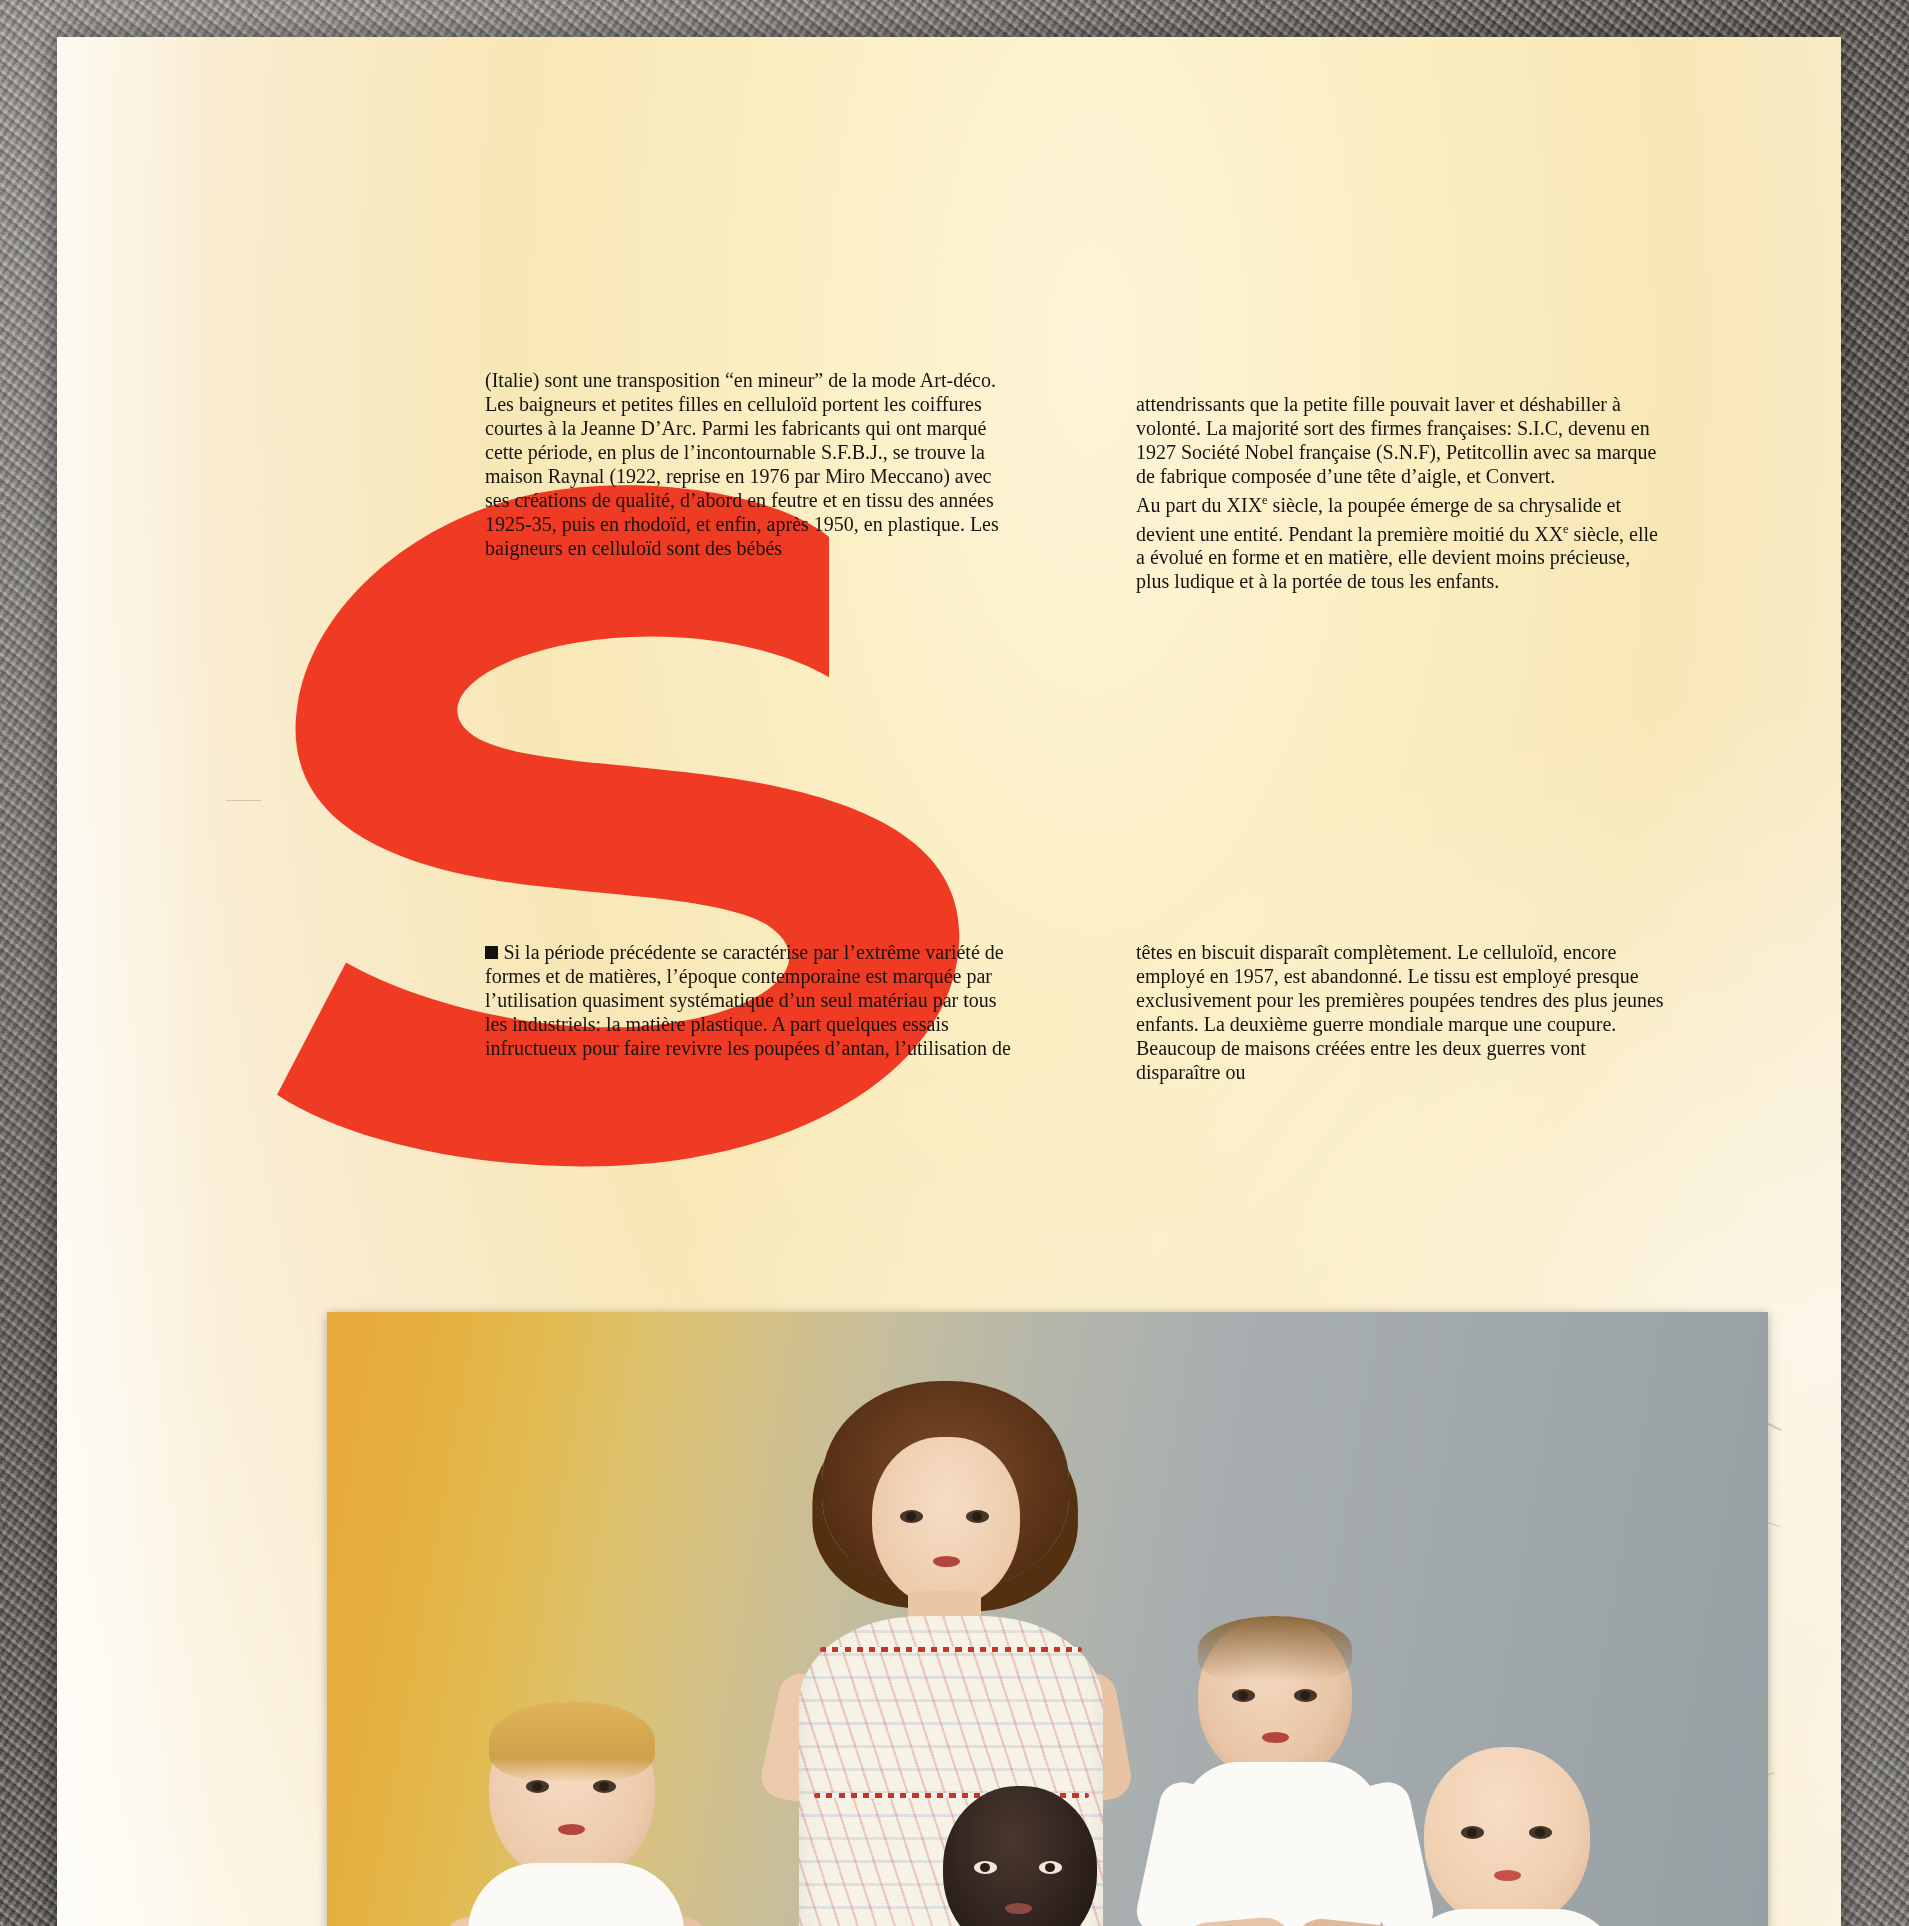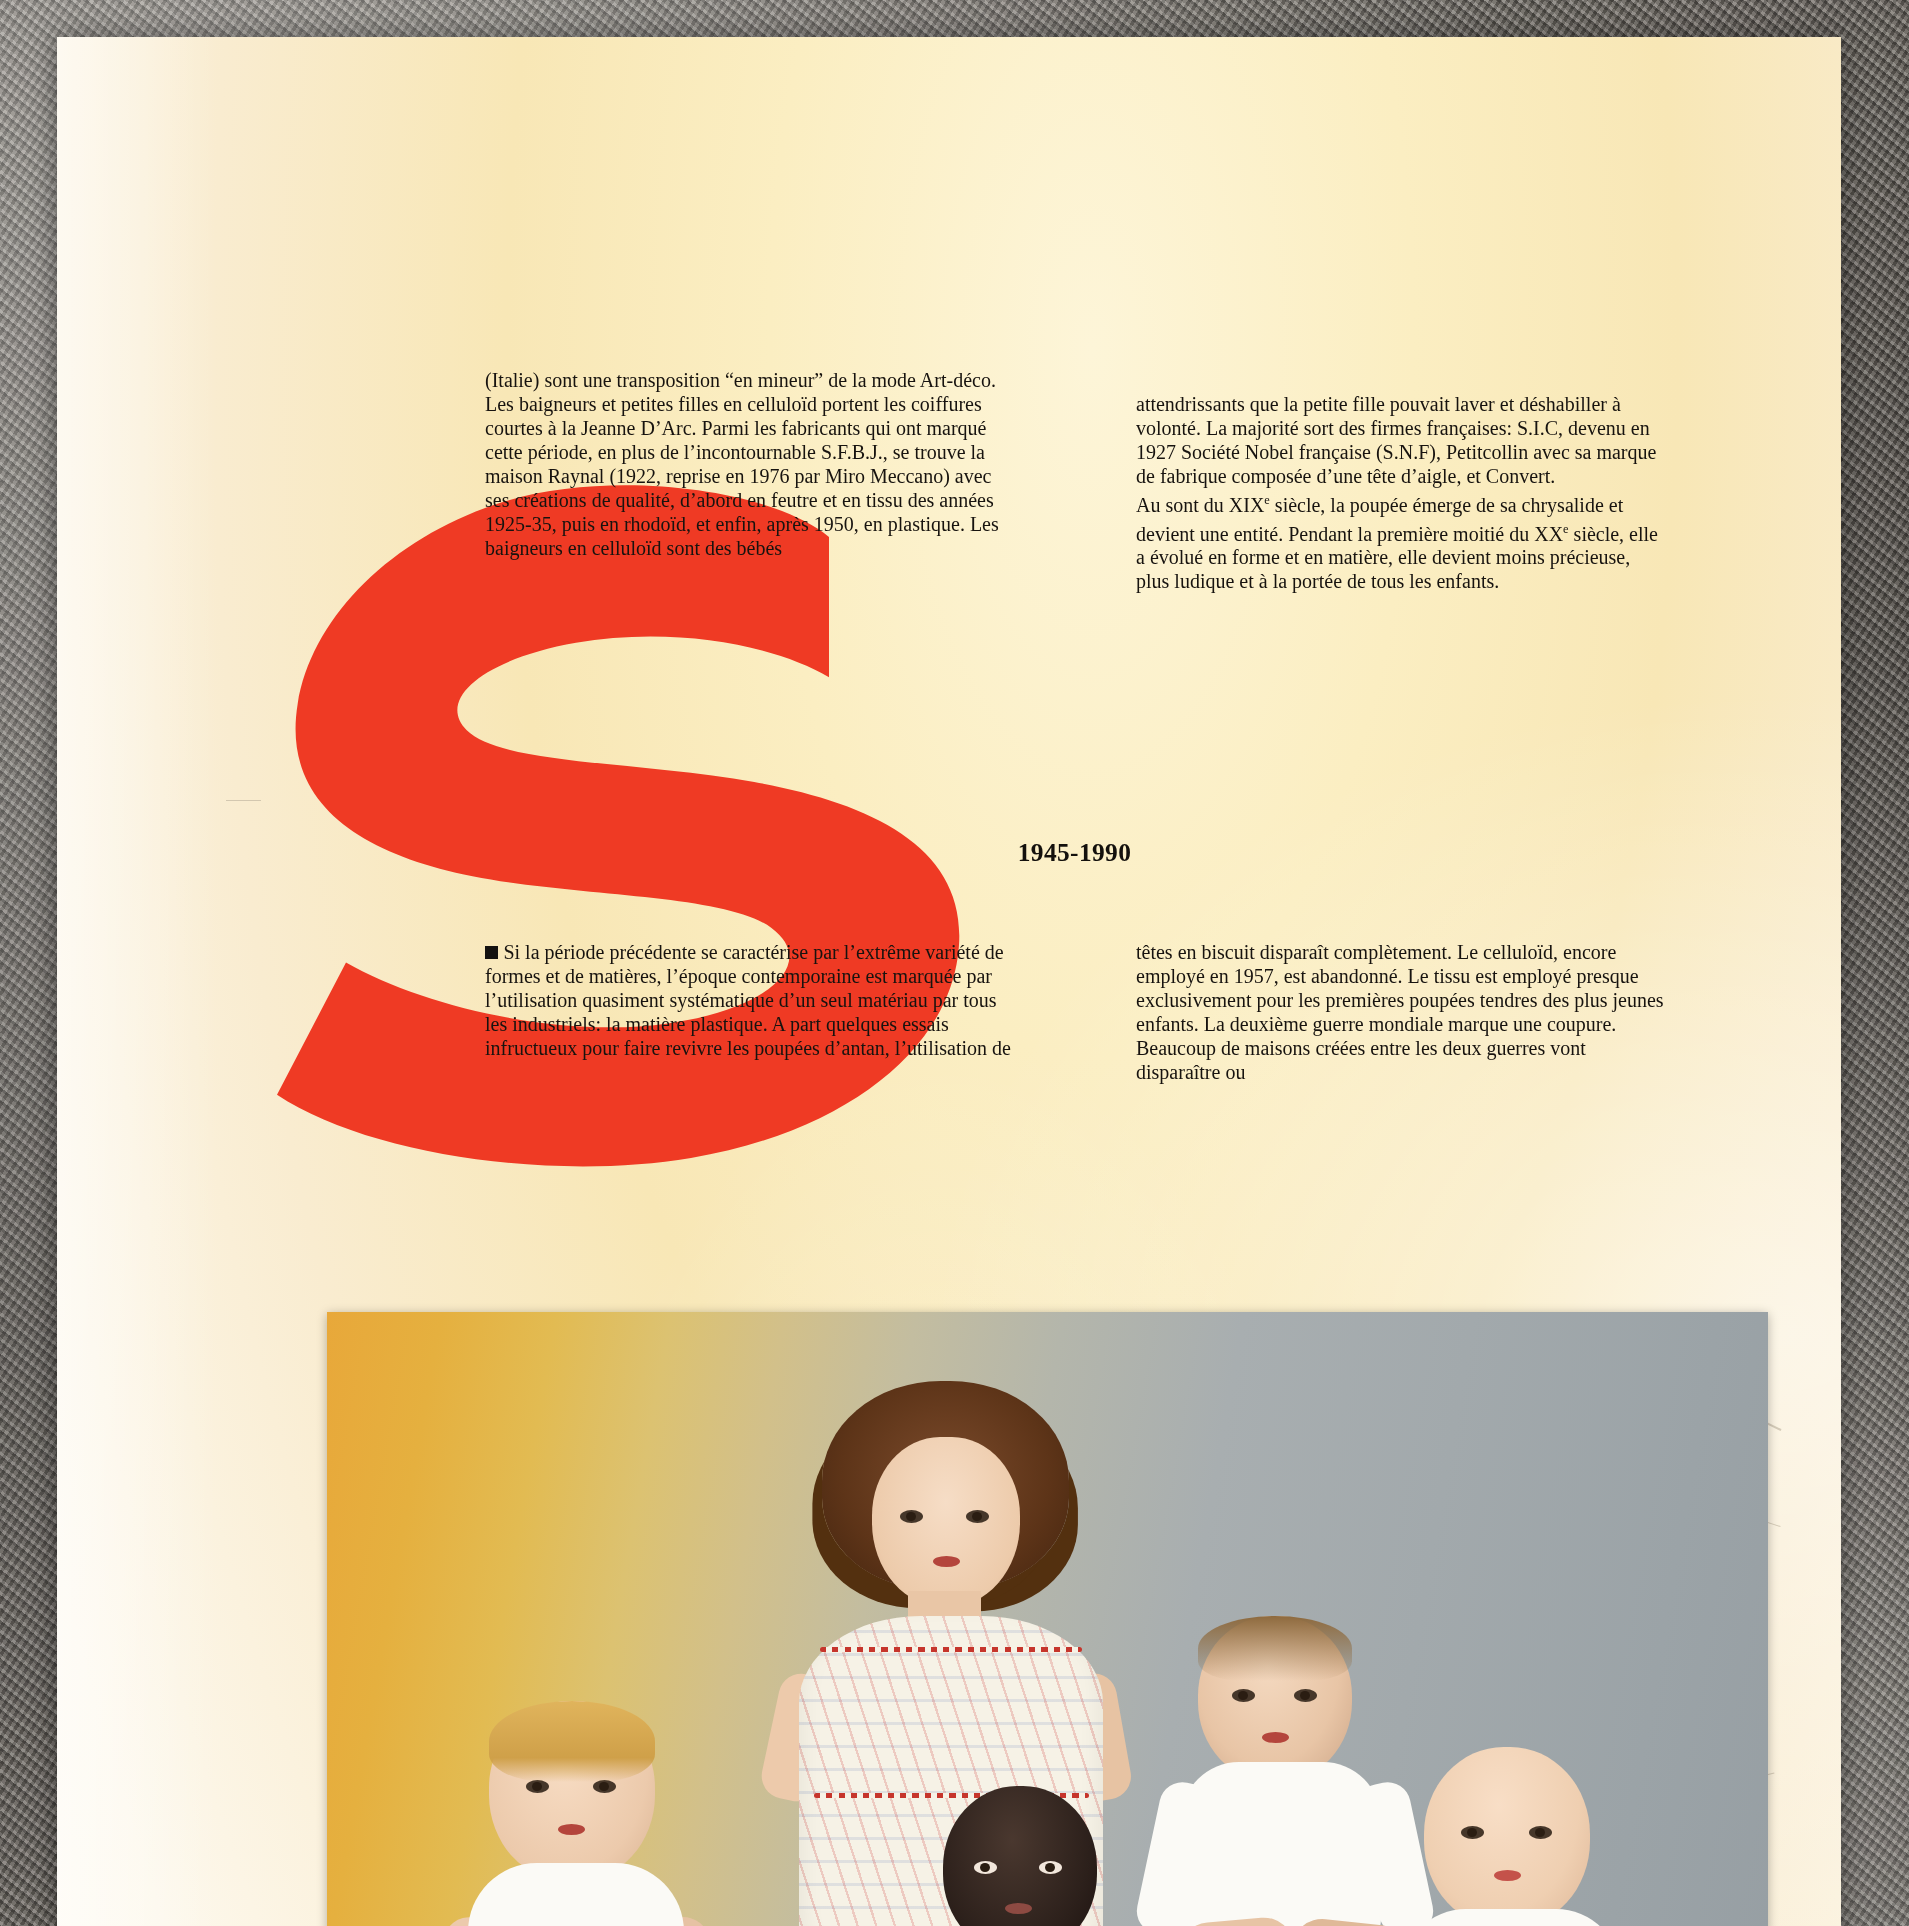--- a/index.html
+++ b/index.html
@@ -210,24 +210,23 @@
   <svg id="drop-s" viewBox="0 0 700 620" aria-hidden="true">
     <path d="M520 60 C470 18, 330 0, 235 30 C140 60, 70 130, 58 205 C44 290, 110 335, 210 355 C300 373, 430 370, 470 400 C510 430, 470 470, 380 483 C290 496, 170 470, 100 430 L40 545 C120 598, 280 620, 400 600 C530 578, 620 510, 632 425 C645 332, 560 292, 455 273 C355 255, 235 258, 205 228 C178 201, 220 166, 300 152 C380 138, 470 152, 520 182 Z" fill="#ef3a24"></path>
   </svg>
 
   <div class="col" id="col-left-top">
     <p>(Italie) sont une transposition “en mineur” de la mode Art-déco. Les baigneurs et petites filles en celluloïd portent les coiffures courtes à la Jeanne D’Arc. Parmi les fabricants qui ont marqué cette période, en plus de l’incontournable S.F.B.J., se trouve la maison Raynal (1922, reprise en 1976 par Miro Meccano) avec ses créations de qualité, d’abord en feutre et en tissu des années 1925-35, puis en rhodoïd, et enfin, après 1950, en plastique. Les baigneurs en celluloïd sont des bébés</p>
   </div>
 
   <div class="col" id="col-right-top">
     <p>attendrissants que la petite fille pouvait laver et déshabiller à volonté. La majorité sort des firmes françaises: S.I.C, devenu en 1927 Société Nobel française (S.N.F), Petitcollin avec sa marque de fabrique composée d’une tête d’aigle, et Convert.</p>
-    <p><span>Au sont du XIX</span><sup>e</sup><span> siècle, la poupée émerge de sa chrysalide et devient une entité. Pendant la première moitié du XX</span><sup>e</sup><span> siècle, elle a évolué en forme et en matière, elle devient moins précieuse, plus ludique et à la portée de tous les enfants.</span></p>
-  </div>
-
-  <div id="section-heading">1945-1990</div>
+    <p><span>Au part du XIX</span><sup>e</sup><span> siècle, la poupée émerge de sa chrysalide et devient une entité. Pendant la première moitié du XX</span><sup>e</sup><span> siècle, elle a évolué en forme et en matière, elle devient moins précieuse, plus ludique et à la portée de tous les enfants.</span></p>
+  </div>
+
 
   <div class="col" id="col-left-bot">
     <p><span class="sq"></span><span>Si la période précédente se caractérise par l’extrême variété de formes et de matières, l’époque contemporaine est marquée par l’utilisation quasiment systématique d’un seul matériau par tous les industriels: la matière plastique. A part quelques essais infructueux pour faire revivre les poupées d’antan, l’utilisation de</span></p>
   </div>
 
   <div class="col" id="col-right-bot">
     <p>têtes en biscuit disparaît complètement. Le celluloïd, encore employé en 1957, est abandonné. Le tissu est employé presque exclusivement pour les premières poupées tendres des plus jeunes enfants. La deuxième guerre mondiale marque une coupure. Beaucoup de maisons créées entre les deux guerres vont disparaître ou</p>
   </div>
 
   <div id="photo">

